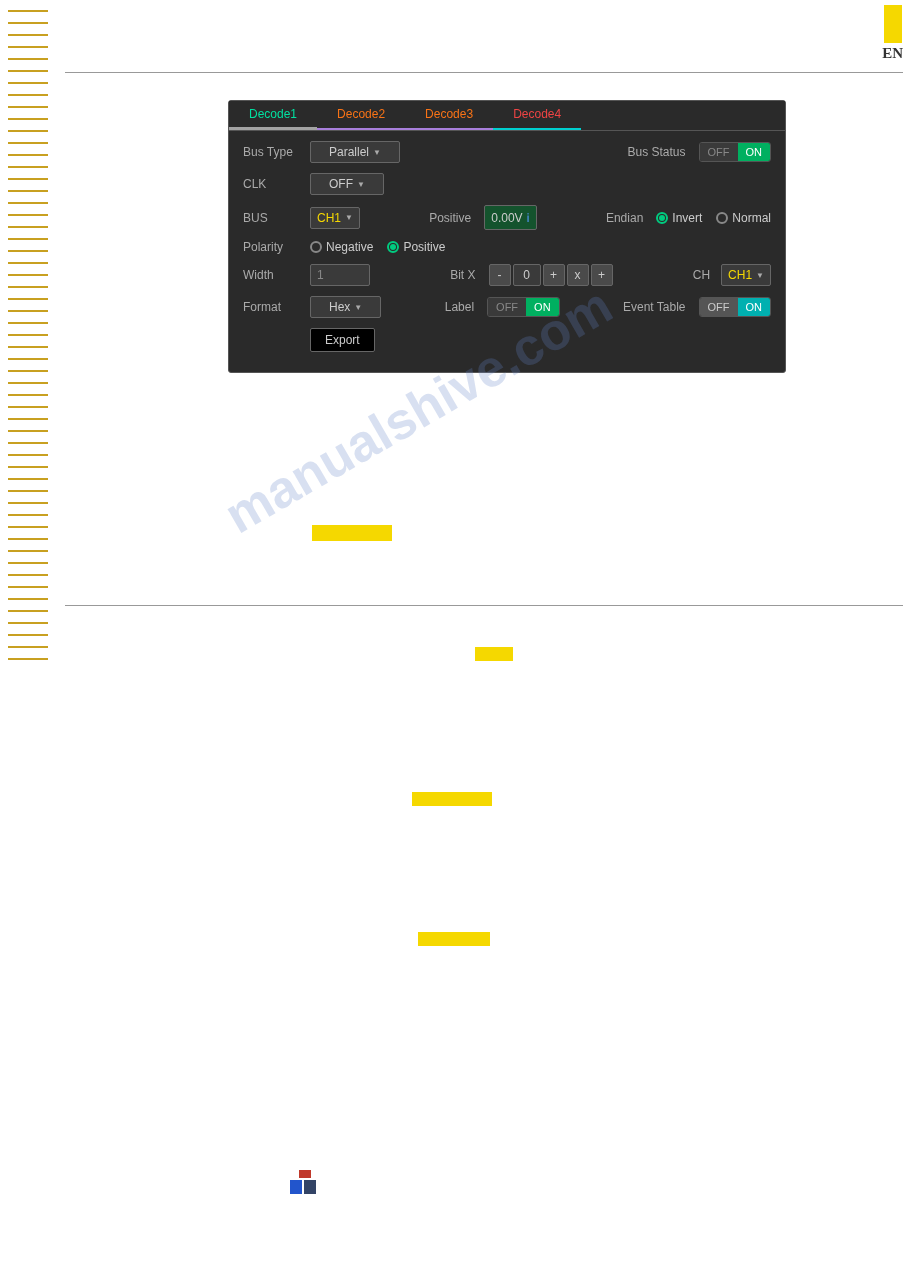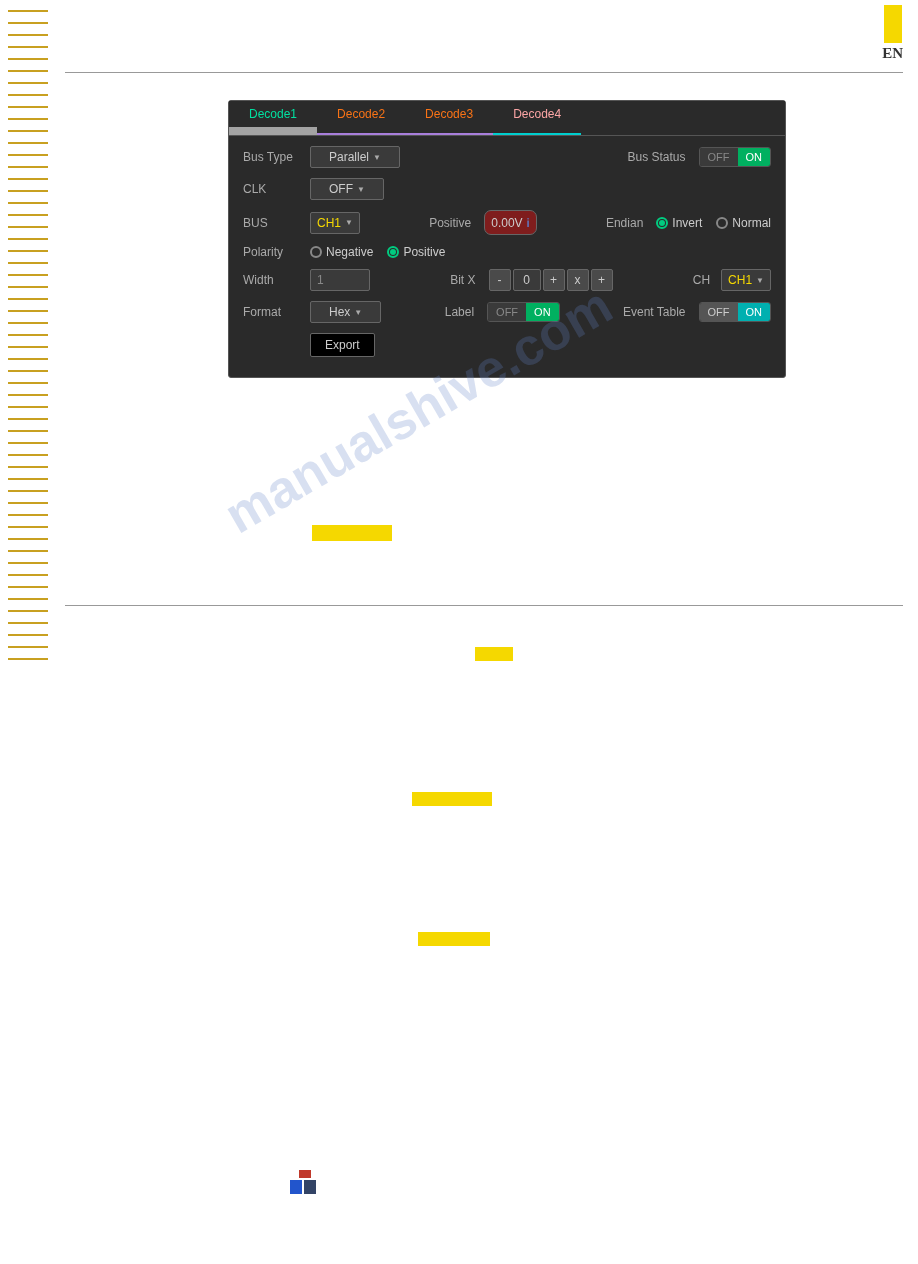--- a/index.html
+++ b/index.html
@@ -106,28 +106,28 @@
     }
     .tab {
       padding: 6px 20px;
       cursor: pointer;
       font-size: 12px;
       color: #888;
       border-bottom: 2px solid transparent;
     }
     .tab.active-green {
       color: #00e0a0;
-      border-bottom: 8px solid #a3a3a3;
+      border-bottom: 3px solid #a3a3a3;
     }
     .tab.active-purple {
       color: #f97316;
       border-bottom: 2px solid #a87fdb;
     }
     .tab.active-teal {
-      color: #fca5a5;
+      color: #ef4444;
       border-bottom: 2px solid #00cfcf;
     }
 
     
     .dialog-content {
       padding: 10px 14px;
     }
 
     .row {
       display: flex;
@@ -204,25 +204,25 @@
       border-radius: 2px;
       font-size: 12px;
       display: flex;
       align-items: center;
       gap: 4px;
       cursor: pointer;
     }
 
     
     .threshold-input {
-      background: #7f1d1d;
+      background: #14532d;
       border: 1px solid #666;
       color: #ccc;
       padding: 3px 6px;
-      border-radius: 7px;
+      border-radius: 2px;
       font-size: 12px;
       display: flex;
       align-items: center;
       gap: 4px;
     }
     .info-icon {
       color: #5599ff;
       font-size: 12px;
       cursor: pointer;
     }

